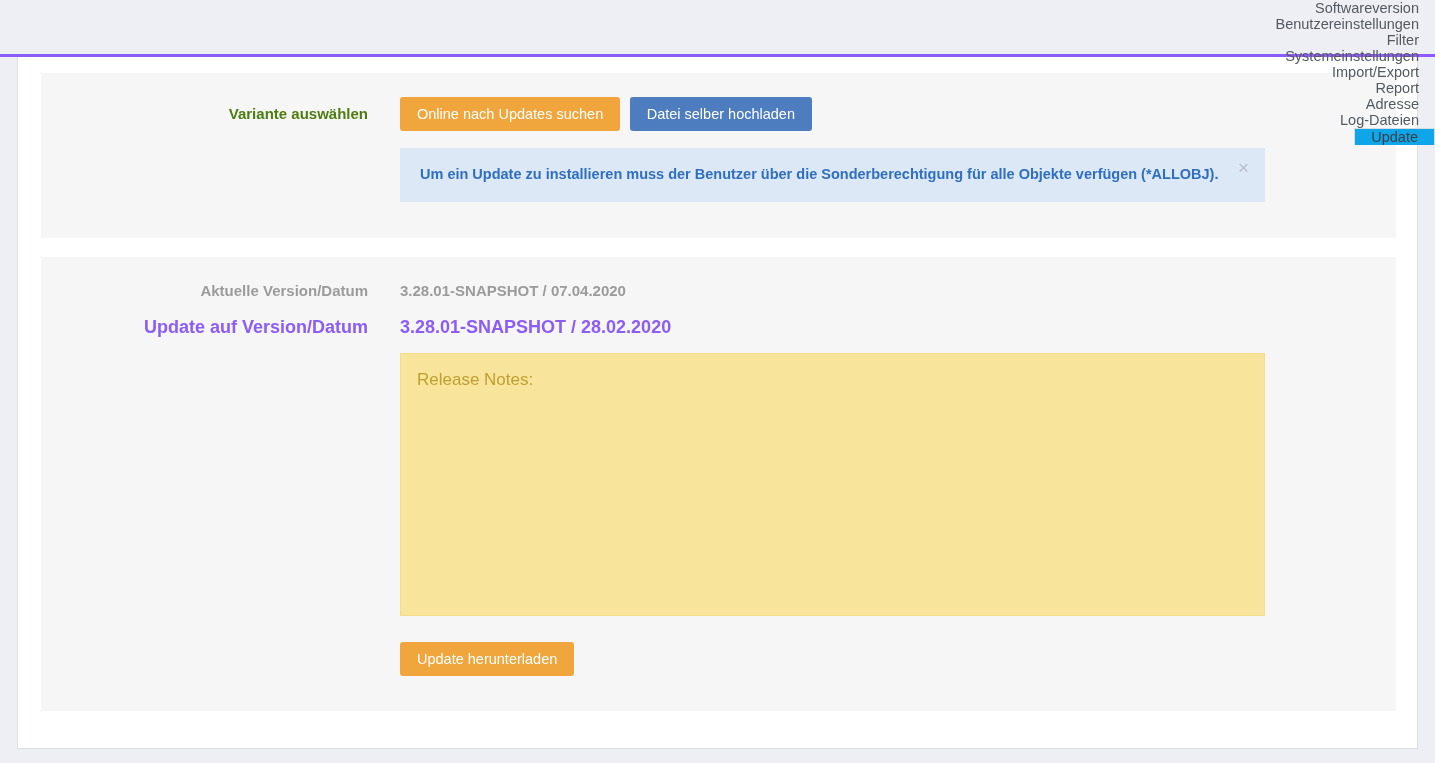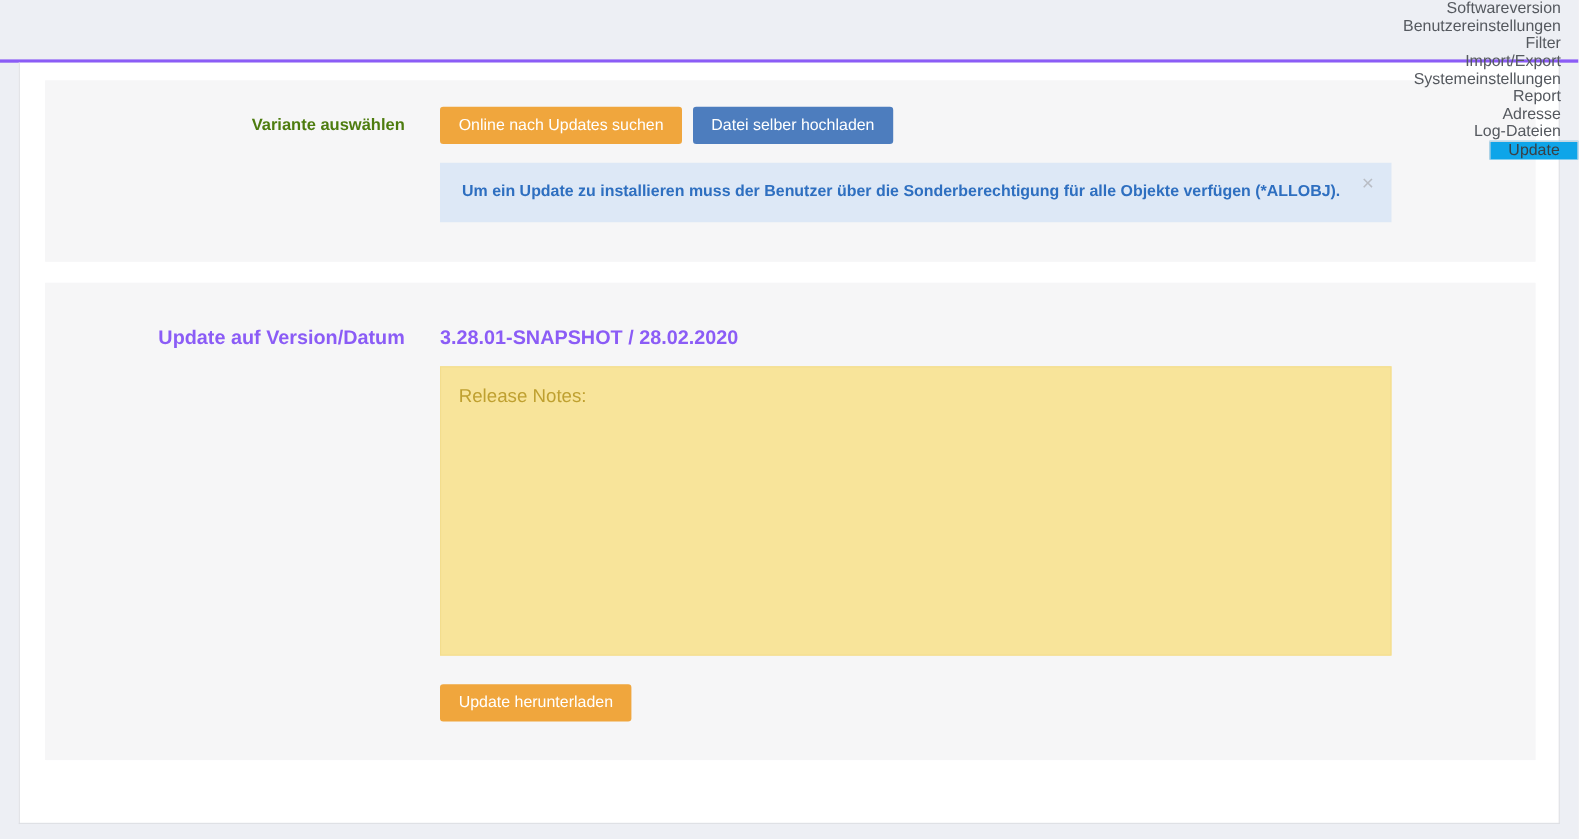--- a/index.html
+++ b/index.html
@@ -157,22 +157,22 @@
 
   .download-row { margin-top: 26px; }
 </style>
 </head>
 <body>
 
 <div class="tabbar">
   <div class="tab">Softwareversion</div>
   <div class="tab">Benutzereinstellungen</div>
   <div class="tab">Filter</div>
+  <div class="tab">Systemeinstellungen</div>
   <div class="tab">Import/Export</div>
-  <div class="tab">Systemeinstellungen</div>
   <div class="tab">Report</div>
   <div class="tab">Adresse</div>
   <div class="tab">Log-Dateien</div>
   <div class="tab active">Update</div>
 </div>
 
 <div class="panel">
 
   <div class="section section-variante">
     <div class="form-row">
@@ -186,20 +186,24 @@
         </div>
         <div class="alert">
           <span>Um ein Update zu installieren muss der Benutzer über die Sonderberechtigung für alle Objekte verfügen (*ALLOBJ).</span>
           <span class="alert-close">×</span>
         </div>
       </div>
     </div>
   </div>
 
   <div class="section section-version">
+    <div class="form-row row-current">
+      <div class="label-col">Aktuelle Version/Datum</div>
+      <div class="field-col">3.28.01-SNAPSHOT / 07.04.2020</div>
+    </div>
     <div class="form-row row-update">
       <div class="label-col">Update auf Version/Datum</div>
       <div class="field-col">3.28.01-SNAPSHOT / 28.02.2020</div>
     </div>
     <div class="form-row">
       <div class="label-col"></div>
       <div class="field-col">
         <textarea class="release-notes" readonly="" style="">Release Notes:</textarea>
         <div class="download-row">
           <button class="btn btn-orange">Update herunterladen</button>

